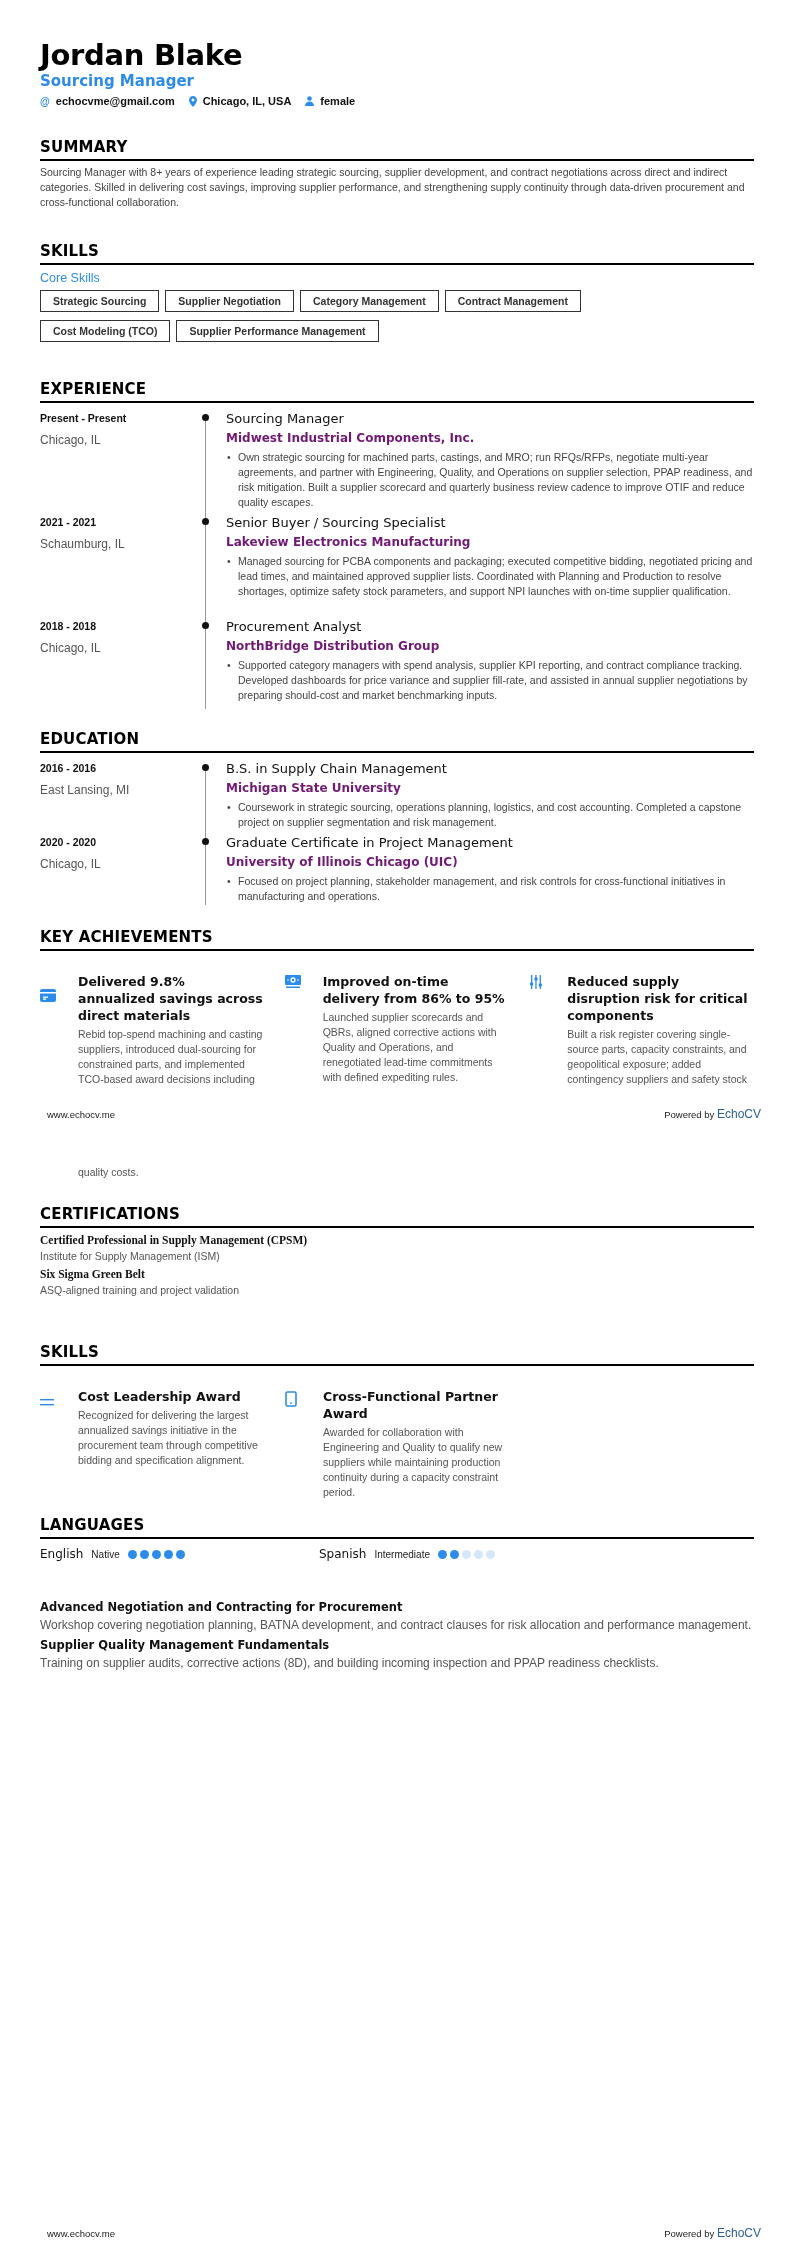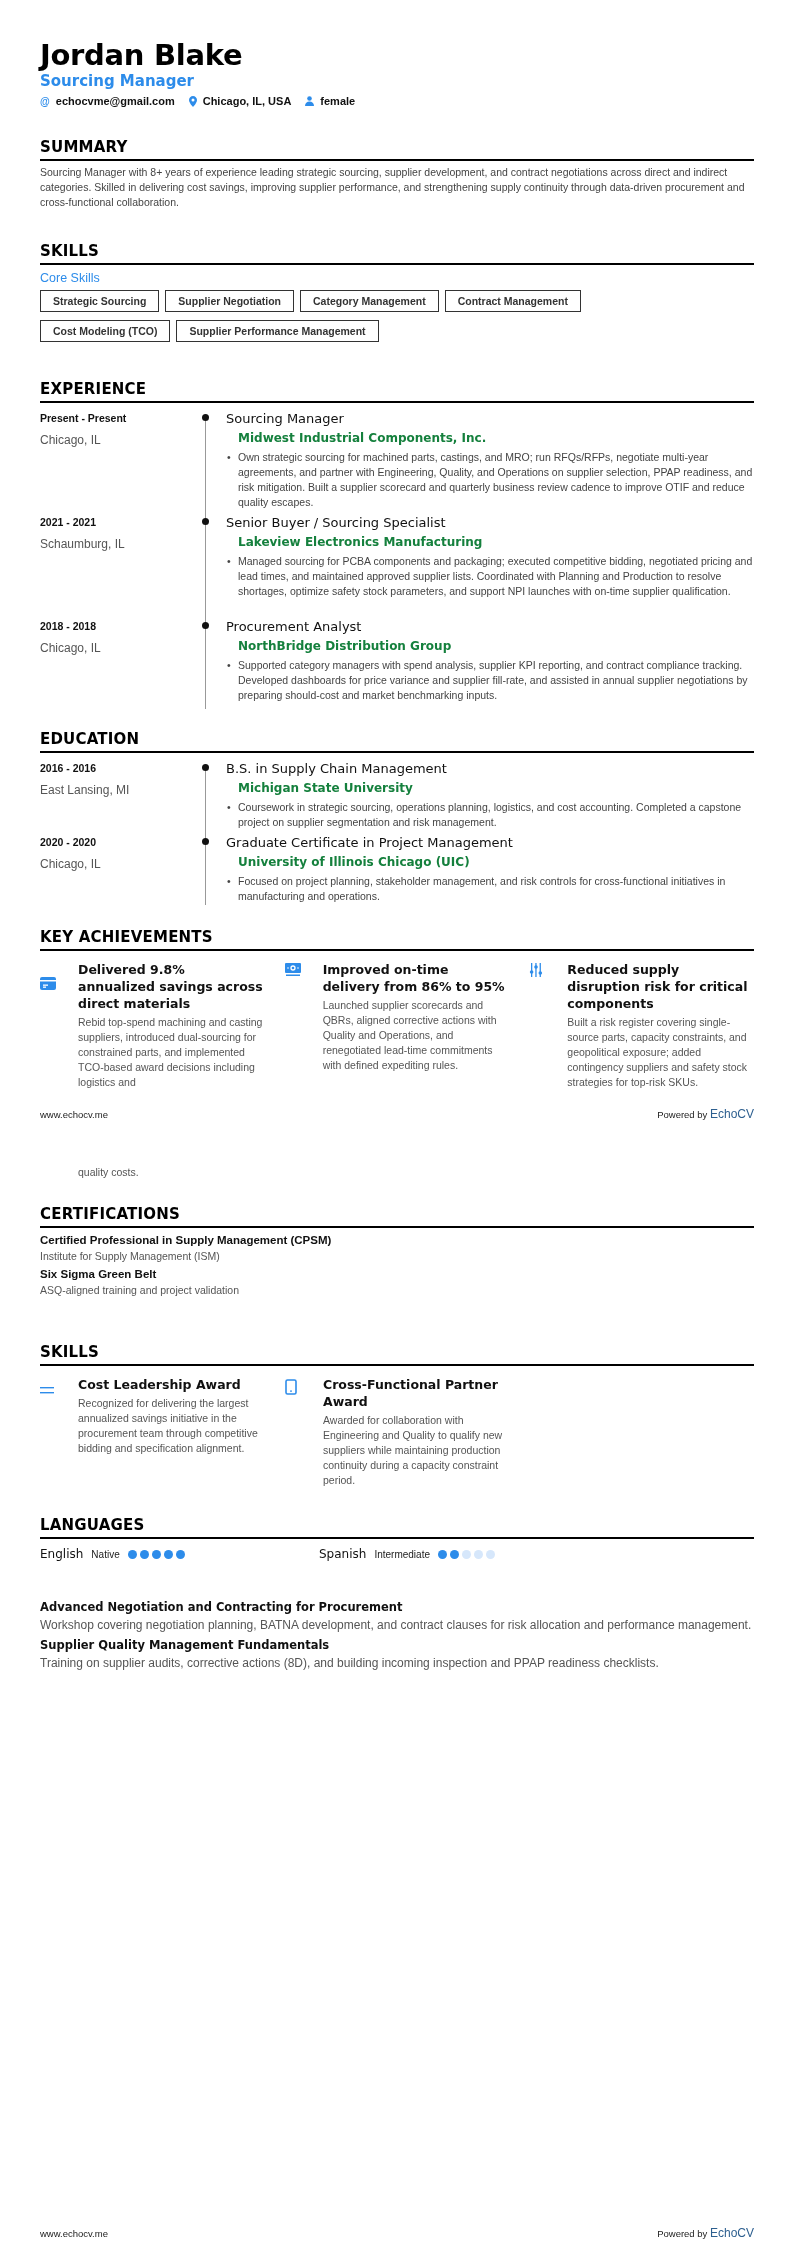--- a/index.html
+++ b/index.html
@@ -21,45 +21,45 @@
   .chip { border: 1px solid #333; padding: 4px 12px; font-size: 10.5px; font-weight: bold; color: #333; }
 
   .tl-row { position: relative; display: flex; }
   .tl-left { width: 160px; flex: none; }
   .tl-date { font-size: 10.5px; font-weight: bold; color: #111; line-height: 14px; }
   .tl-loc { font-size: 12px; color: #555; margin-top: 8px; }
   .tl-line { position: absolute; left: 165px; top: 4px; bottom: -4px; width: 1px; background: #999; }
   .tl-dot { position: absolute; left: 162px; top: 3px; width: 7px; height: 7px; border-radius: 50%; background: #111; }
   .tl-right { margin-left: 26px; flex: 1; }
   .tl-role { font-family: "DejaVu Sans", sans-serif; font-size: 13px; color: #111; line-height: 16px; }
-  .tl-org { font-family: "DejaVu Sans", sans-serif; font-size: 12px; font-weight: bold; color: #15803d; margin-top: 3px; line-height: 16px; margin-left: 12px; }
+  .tl-org { font-family: "DejaVu Sans", sans-serif; font-size: 12px; font-weight: bold; color: #701a75; margin-top: 3px; line-height: 16px; }
   .tl-bullet { font-size: 10.5px; line-height: 15px; color: #444; margin-top: 4px; padding-left: 12px; position: relative; }
   .tl-bullet::before { content: "•"; position: absolute; left: 1px; top: 0; }
 
-  .cards { display: flex; gap: 20px; margin-top: 10px; }
+  .cards { display: flex; gap: 20px; margin-top: 22px; }
   .card { display: flex; width: 225px; }
   .card-ic { width: 38px; flex: none; padding-top: 15px; color: #2d8cea; }
   .card-title { font-family: "DejaVu Sans", sans-serif; font-weight: bold; font-size: 12.5px; line-height: 17px; color: #111; }
   .card-desc { font-size: 10.5px; line-height: 15px; color: #555; margin-top: 3px; }
 
-  .cert-name { font-family: Liberation Sans, sans-serif; font-weight: bold; font-size: 11.5px; color: #111; margin-top: 6px; }
+  .cert-name { font-family: Liberation Serif, serif; font-weight: bold; font-size: 11.5px; color: #111; margin-top: 6px; }
   .cert-org { font-size: 10.5px; color: #555; margin-top: 4px; }
 
   .langs { display: flex; margin-top: 8px; align-items: center; gap: 35px; }
   .lang { display: flex; align-items: center; width: 244px; }
   .lang-name { font-family: "DejaVu Sans", sans-serif; font-size: 12px; color: #111; }
   .lang-level { font-size: 10px; color: #222; margin-left: 8px; }
   .dots { display: flex; gap: 3px; margin-left: 8px; }
   .dot { width: 9px; height: 9px; border-radius: 50%; background: #2d8cea; }
   .dot.off { background: #d6e7fb; }
 
   .tr-name { font-family: "DejaVu Sans", sans-serif; font-size: 11.5px; font-weight: bold; color: #111; margin-top: 6px; }
   .tr-desc { font-size: 12px; color: #555; margin-top: 4px; }
 
-  .footer { position: absolute; left: 40px; width: 714px; display: flex; justify-content: space-between; align-items: baseline; font-size: 9.5px; color: #222; }
+  .footer { position: absolute; left: 47px; width: 714px; display: flex; justify-content: space-between; align-items: baseline; font-size: 9.5px; color: #222; }
   .brand { color: #2d5f8f; font-size: 12px; }
 </style>
 </head>
 <body>
 
 <div>
   <div class="name">Jordan Blake</div>
   <div class="title">Sourcing Manager</div>
   <div class="contacts">
     <div class="contact">

